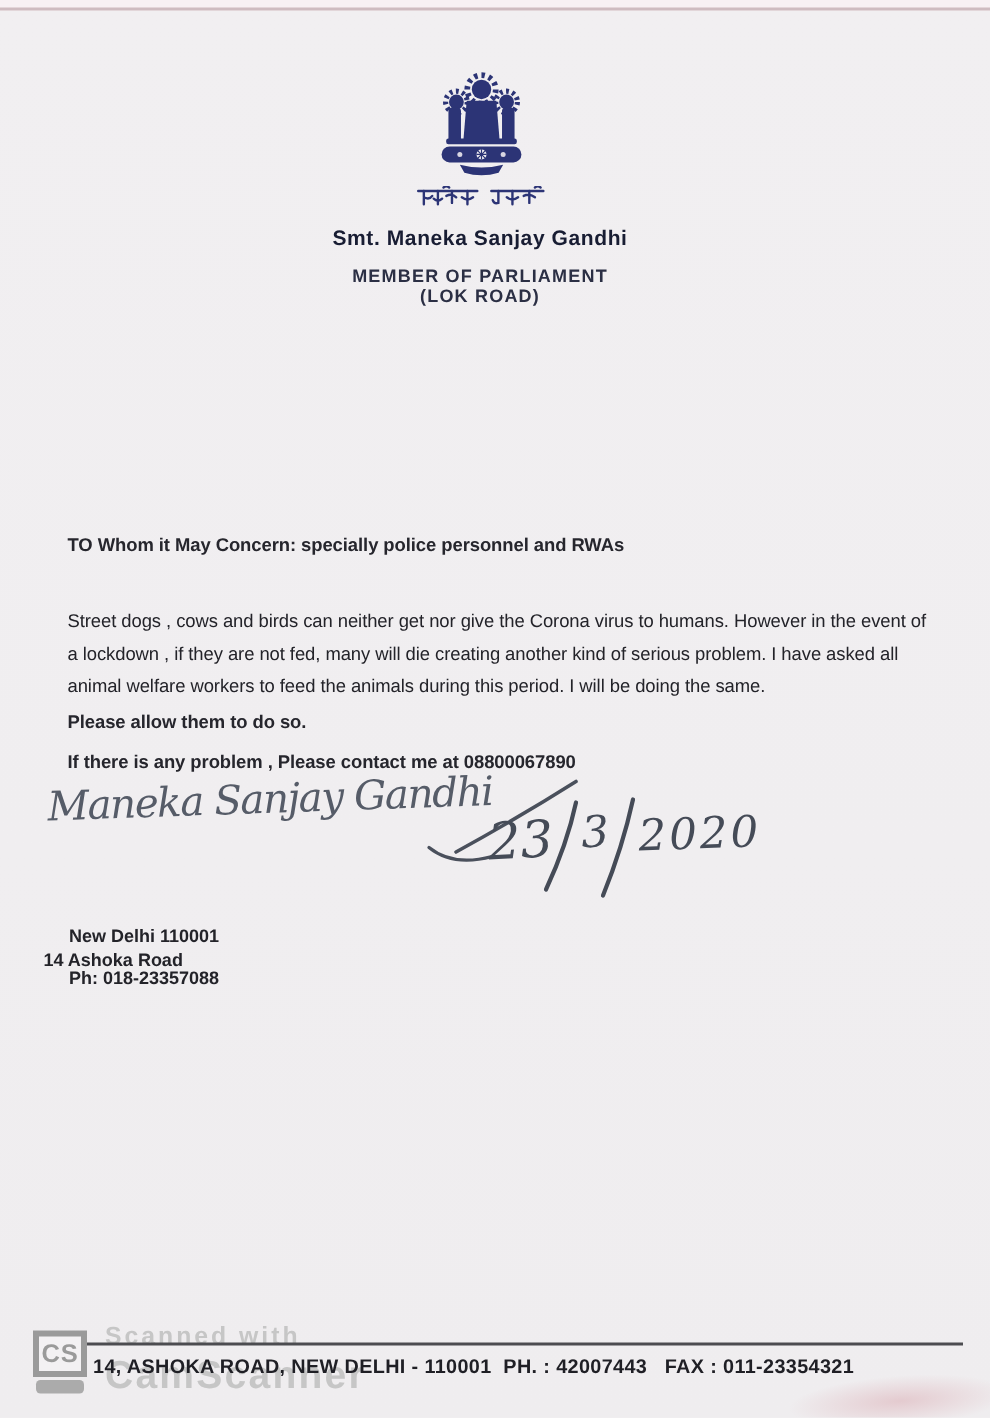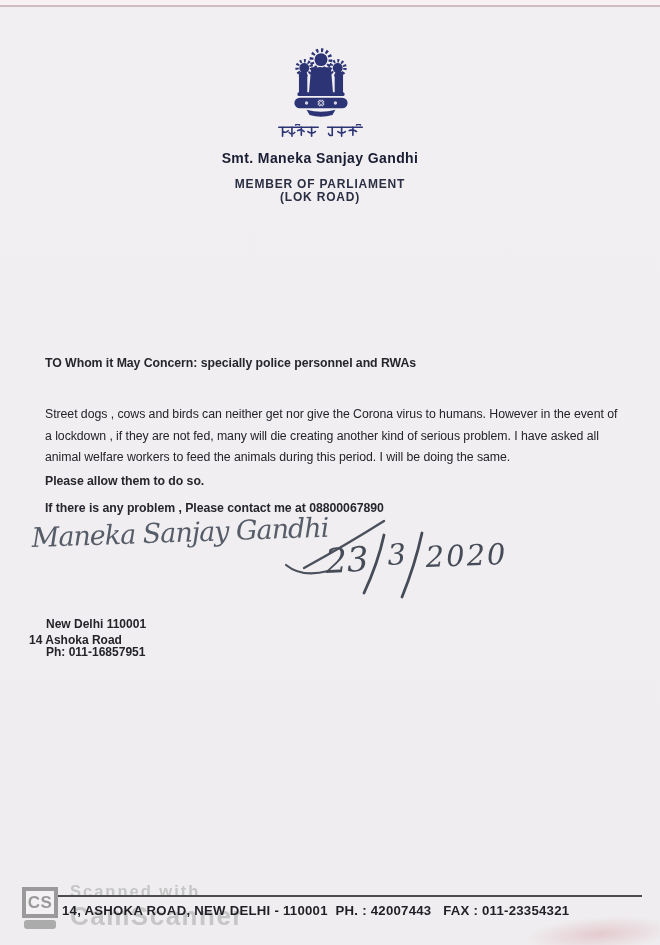--- a/index.html
+++ b/index.html
@@ -170,21 +170,21 @@
       <text x="298" y="70" font-family="DejaVu Serif, serif" font-style="italic" font-size="34" fill="#454b57" transform="rotate(-3 298 70)">23</text>
       <path d="M356,32 Q350,60 336,90" stroke="#454b57" stroke-width="2.8" fill="none" stroke-linecap="round"></path>
       <text x="360" y="62" font-family="DejaVu Serif, serif" font-style="italic" font-size="29" fill="#454b57" transform="rotate(-3 360 62)">3</text>
       <path d="M394,30 Q387,62 374,94" stroke="#454b57" stroke-width="2.8" fill="none" stroke-linecap="round"></path>
       <text x="398" y="64" font-family="DejaVu Serif, serif" font-style="italic" font-size="29" fill="#454b57" letter-spacing="2" transform="rotate(-2 398 64)">2020</text>
     </g>
   </svg>
 
   <div class="sig-addr1">14 Ashoka Road</div>
   <div class="sig-addr2">New Delhi 110001</div>
-  <div class="sig-phone">Ph: 011-16857951</div>
+  <div class="sig-phone">Ph: 018-23357088</div>
 
   <div class="watermark">
     <div class="wm1">Scanned with</div>
     <div class="wm2">CamScanner</div>
   </div>
   <div class="cs-logo">
     <div class="cs-box">CS</div>
     <div class="cs-tab"></div>
   </div>
   <div class="footer-line"></div>

